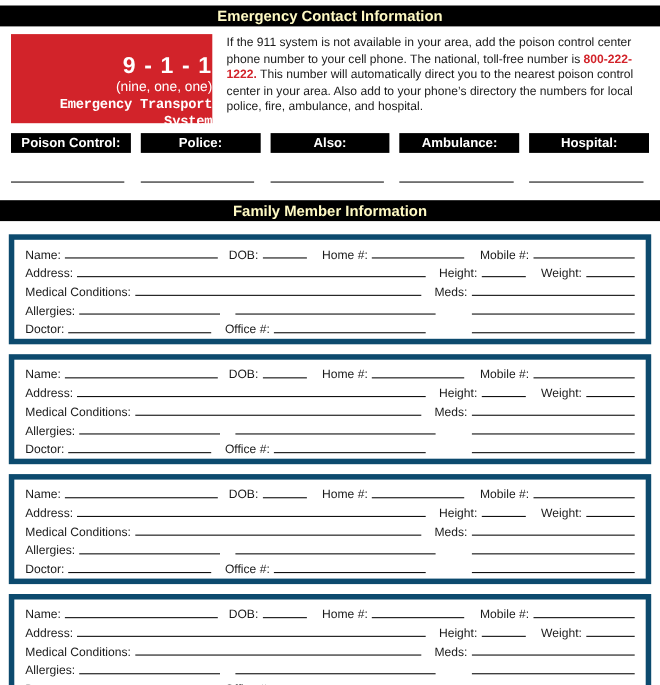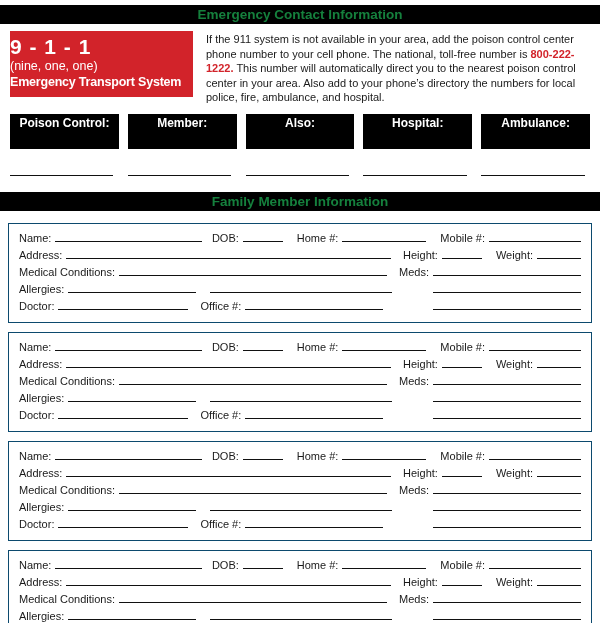--- a/index.html
+++ b/index.html
@@ -2,46 +2,46 @@
 <html><head>
 <meta charset="utf-8">
 <style>
   * { margin:0; padding:0; box-sizing:border-box; }
   html,body { background:#fff; }
   body { width:600px; height:623px; overflow:hidden;
          font-family:"Liberation Sans", sans-serif; color:#1a1a1a; }
   .page { width:600px; height:623px; overflow:hidden; background:#fff; }
 
   
-  .bar { background:#000; color:#15803d; text-align:center;
+  .bar { background:#000; color:#fef9c3; text-align:center;
          font-size:13.5px; font-weight:bold; line-height:19px; height:19px; }
   .bar1 { margin-top:5px; }
   .bar2 { margin-top:16px; margin-bottom:12px; }
 
   
   .top-row { display:flex; margin:7px 10px 0 10px; }
-  .n11 { width:183px; height:66px; flex:0 0 183px; color:#fff; text-align:left;
-         padding-top:4px; }
+  .n11 { width:183px; height:81px; flex:0 0 183px; color:#fff; text-align:right;
+         padding-top:17px; }
   .n11-number  { font-size:21px; font-weight:bold; line-height:24px; letter-spacing:1px; }
   .n11-sub     { font-size:12.5px; font-weight:normal; line-height:15px; }
-  .n11-caption { font-size:12.5px; font-weight:bold; line-height:16px; letter-spacing:-0.2px; }
+  .n11-caption { font-size:12.5px; font-weight:bold; line-height:16px; letter-spacing:-0.2px;font-family:Liberation Mono, monospace; }
   .intro { margin-left:13px; width:386px; font-size:11px; line-height:14.5px;
            margin-top:1px; }
   .intro .phone { font-weight:bold; }
 
   
   .contact-labels { display:flex; gap:9px; margin:9px 10px 0 10px; }
-  .contact-box { flex:1; background:#000; color:#fff; height:35px; line-height:18px;
+  .contact-box { flex:1; background:#000; color:#fff; height:18px; line-height:18px;
                  text-align:center; font-size:12px; font-weight:bold; }
   .contact-lines { display:flex; gap:9px; margin:26px 10px 0 10px; }
   .contact-line-col { flex:1; }
   .contact-line { width:95%; height:0; border-bottom:1.5px solid #111; }
 
   
-  .member { border:1px solid #0c4a6e; margin:0 8px 9px 8px; padding:6px 10px 7px 10px;
+  .member { border:5px solid #0c4a6e; margin:0 8px 9px 8px; padding:6px 10px 7px 10px;
             height:100px; overflow:hidden; background:#fff; }
   .mrow { display:flex; align-items:baseline; font-size:11px; line-height:17px;
           white-space:nowrap; }
   .lbl { flex:0 0 auto; }
   .line { border-bottom:1px solid #111; height:11px; flex:0 0 auto; }
   .flexline { flex:1 1 auto; } .ml8{margin-left:12px;} .ml10{margin-left:10px;}
   .ml12{margin-left:12px;} .ml14{margin-left:14px;} .mlauto{margin-left:auto;}
   .gap4{margin-left:4px;}
   .w-name{flex:1 1 auto;} .w-dob{width:40px;} .w-home{width:84px;} .w-mobile{width:92px;}
   .w-height{width:40px;} .w-weight{width:44px;}
@@ -62,24 +62,24 @@
     <div class="n11" style="background: rgb(210, 35, 42); color: rgb(255, 255, 255);">
       <div class="n11-number">9 - 1 - 1</div>
       <div class="n11-sub">(nine, one, one)</div>
       <div class="n11-caption">Emergency Transport System</div>
     </div>
     <p class="intro"><span>If the 911 system is not available in your area, add the poison control center phone number to your cell phone. The national, toll-free number is </span><span class="phone" style="color: rgb(210, 35, 42);">800-222-1222.</span><span> This number will automatically direct you to the nearest poison control center in your area. Also add to your phone’s directory the numbers for local police, fire, ambulance, and hospital.</span></p>
   </div>
 
   <div class="contact-labels" id="contactLabels">
       <div class="contact-box">Poison Control:</div>
-      <div class="contact-box">Member:</div>
+      <div class="contact-box">Police:</div>
       <div class="contact-box">Also:</div>
+      <div class="contact-box">Ambulance:</div>
       <div class="contact-box">Hospital:</div>
-      <div class="contact-box">Ambulance:</div>
     </div>
   <div class="contact-lines" id="contactLines">
       <div class="contact-line-col">
         <div class="contact-line"></div>
       </div>
       <div class="contact-line-col">
         <div class="contact-line"></div>
       </div>
       <div class="contact-line-col">
         <div class="contact-line"></div>

